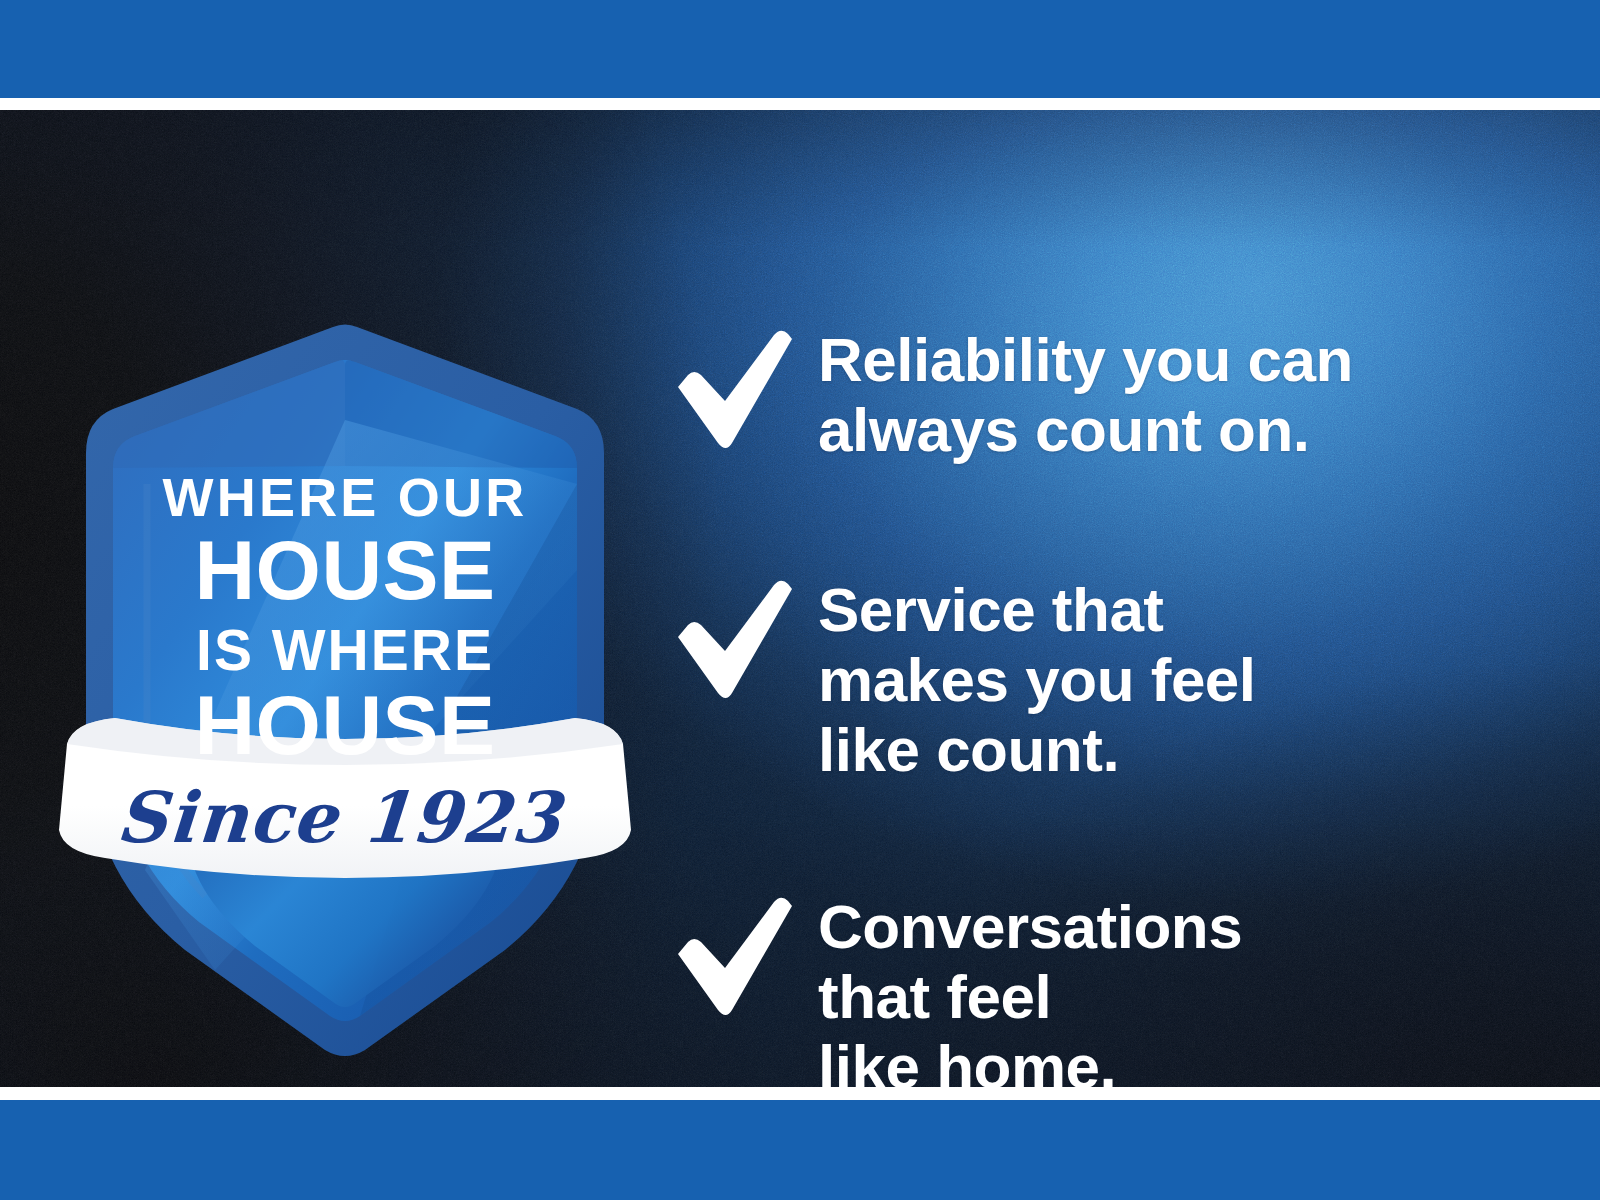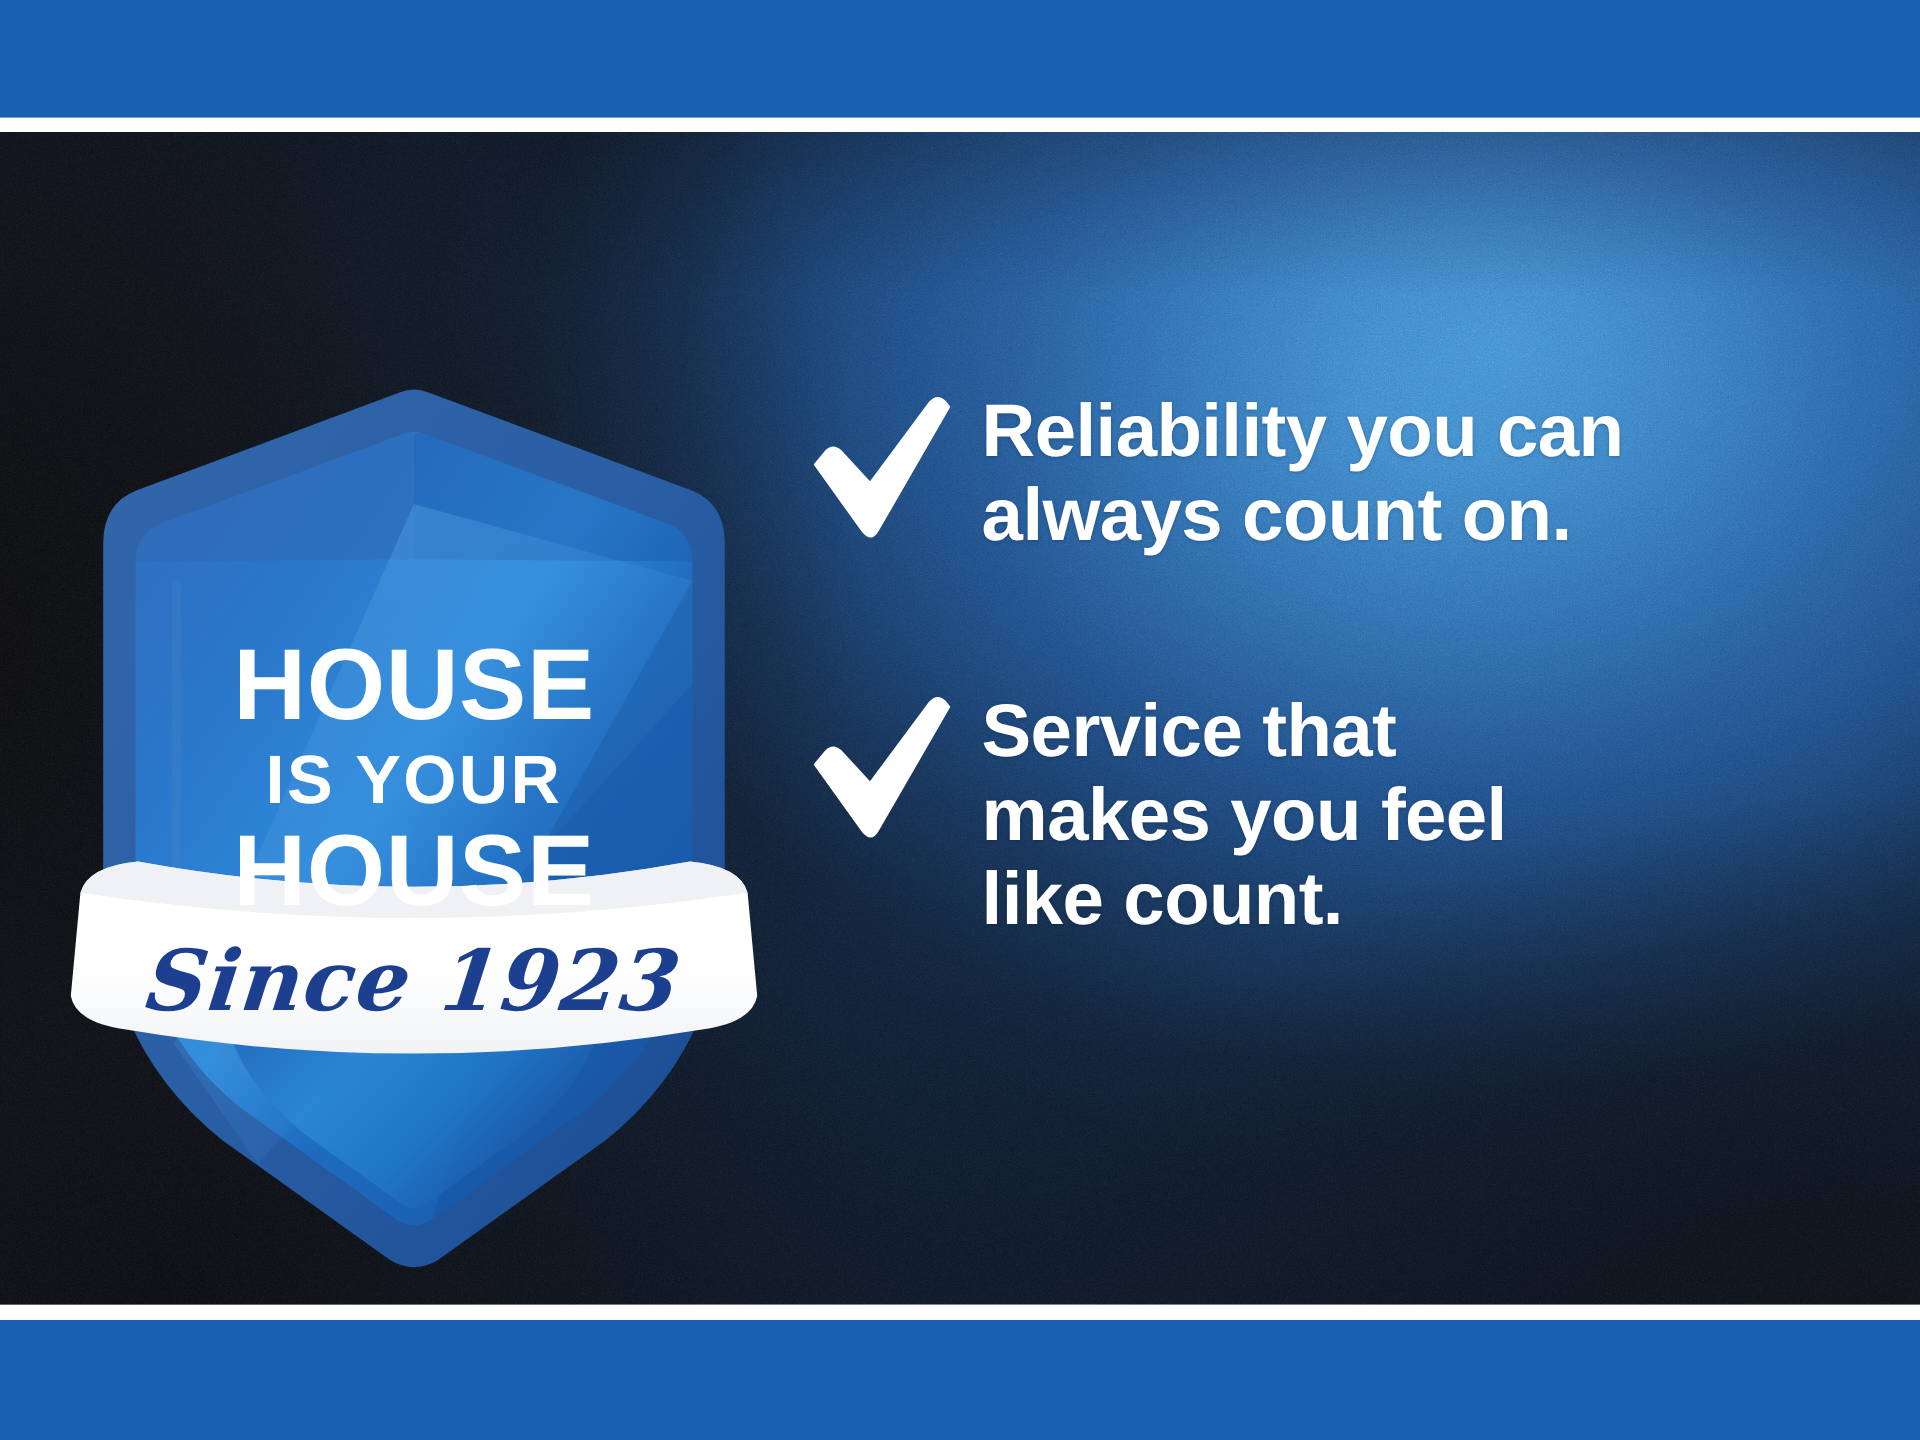--- a/index.html
+++ b/index.html
@@ -322,22 +322,23 @@
                  Q572 582 530 588
                  Q290 628 50 588
                  Q8 582 4 560
                  Z" fill="url(#ribbonFill)"></path>
 
         <path d="M12 474 Q18 452 60 448 Q290 490 520 448 Q562 452 568 474
                  Q290 516 12 474 Z" fill="#e7eaef" opacity="0.65"></path>
       </svg>
 
       <div class="logo-text-stack">
+        <div class="logo-line ll-where">WHERE OUR</div>
         <div class="logo-line ll-house1">HOUSE</div>
-        <div class="logo-line ll-isyour">IS YOUR</div>
+        <div class="logo-line ll-isyour">IS WHERE</div>
         <div class="logo-line ll-house2">HOUSE</div>
         <div class="logo-since">Since 1923</div>
       </div>
     </div>
 
     <div id="benefits">
 
       <div class="benefit b1">
         <span class="check-wrap">
           <svg width="130" height="120" viewBox="0 0 130 120" xmlns="http://www.w3.org/2000/svg">
@@ -352,19 +353,29 @@
         <span class="check-wrap">
           <svg width="130" height="120" viewBox="0 0 130 120" xmlns="http://www.w3.org/2000/svg">
             <path d="M10 58 L20 46 Q26 40 33 46 L57 72 L106 6 Q113 -2 120 5 L124 10 L64 114 Q58 124 50 114 Z" fill="#ffffff"></path>
           </svg>
         </span>
         <span class="benefit-text">Service that
 makes you feel
 like count.</span>
       </div>
 
+      <div class="benefit b3">
+        <span class="check-wrap">
+          <svg width="130" height="120" viewBox="0 0 130 120" xmlns="http://www.w3.org/2000/svg">
+            <path d="M10 58 L20 46 Q26 40 33 46 L57 72 L106 6 Q113 -2 120 5 L124 10 L64 114 Q58 124 50 114 Z" fill="#ffffff"></path>
+          </svg>
+        </span>
+        <span class="benefit-text">Conversations
+that feel
+like home.</span>
+      </div>
 
     </div>
   </div>
 
   <div class="brand-bar bottom"></div>
 
 </div>
 
 </body></html>

